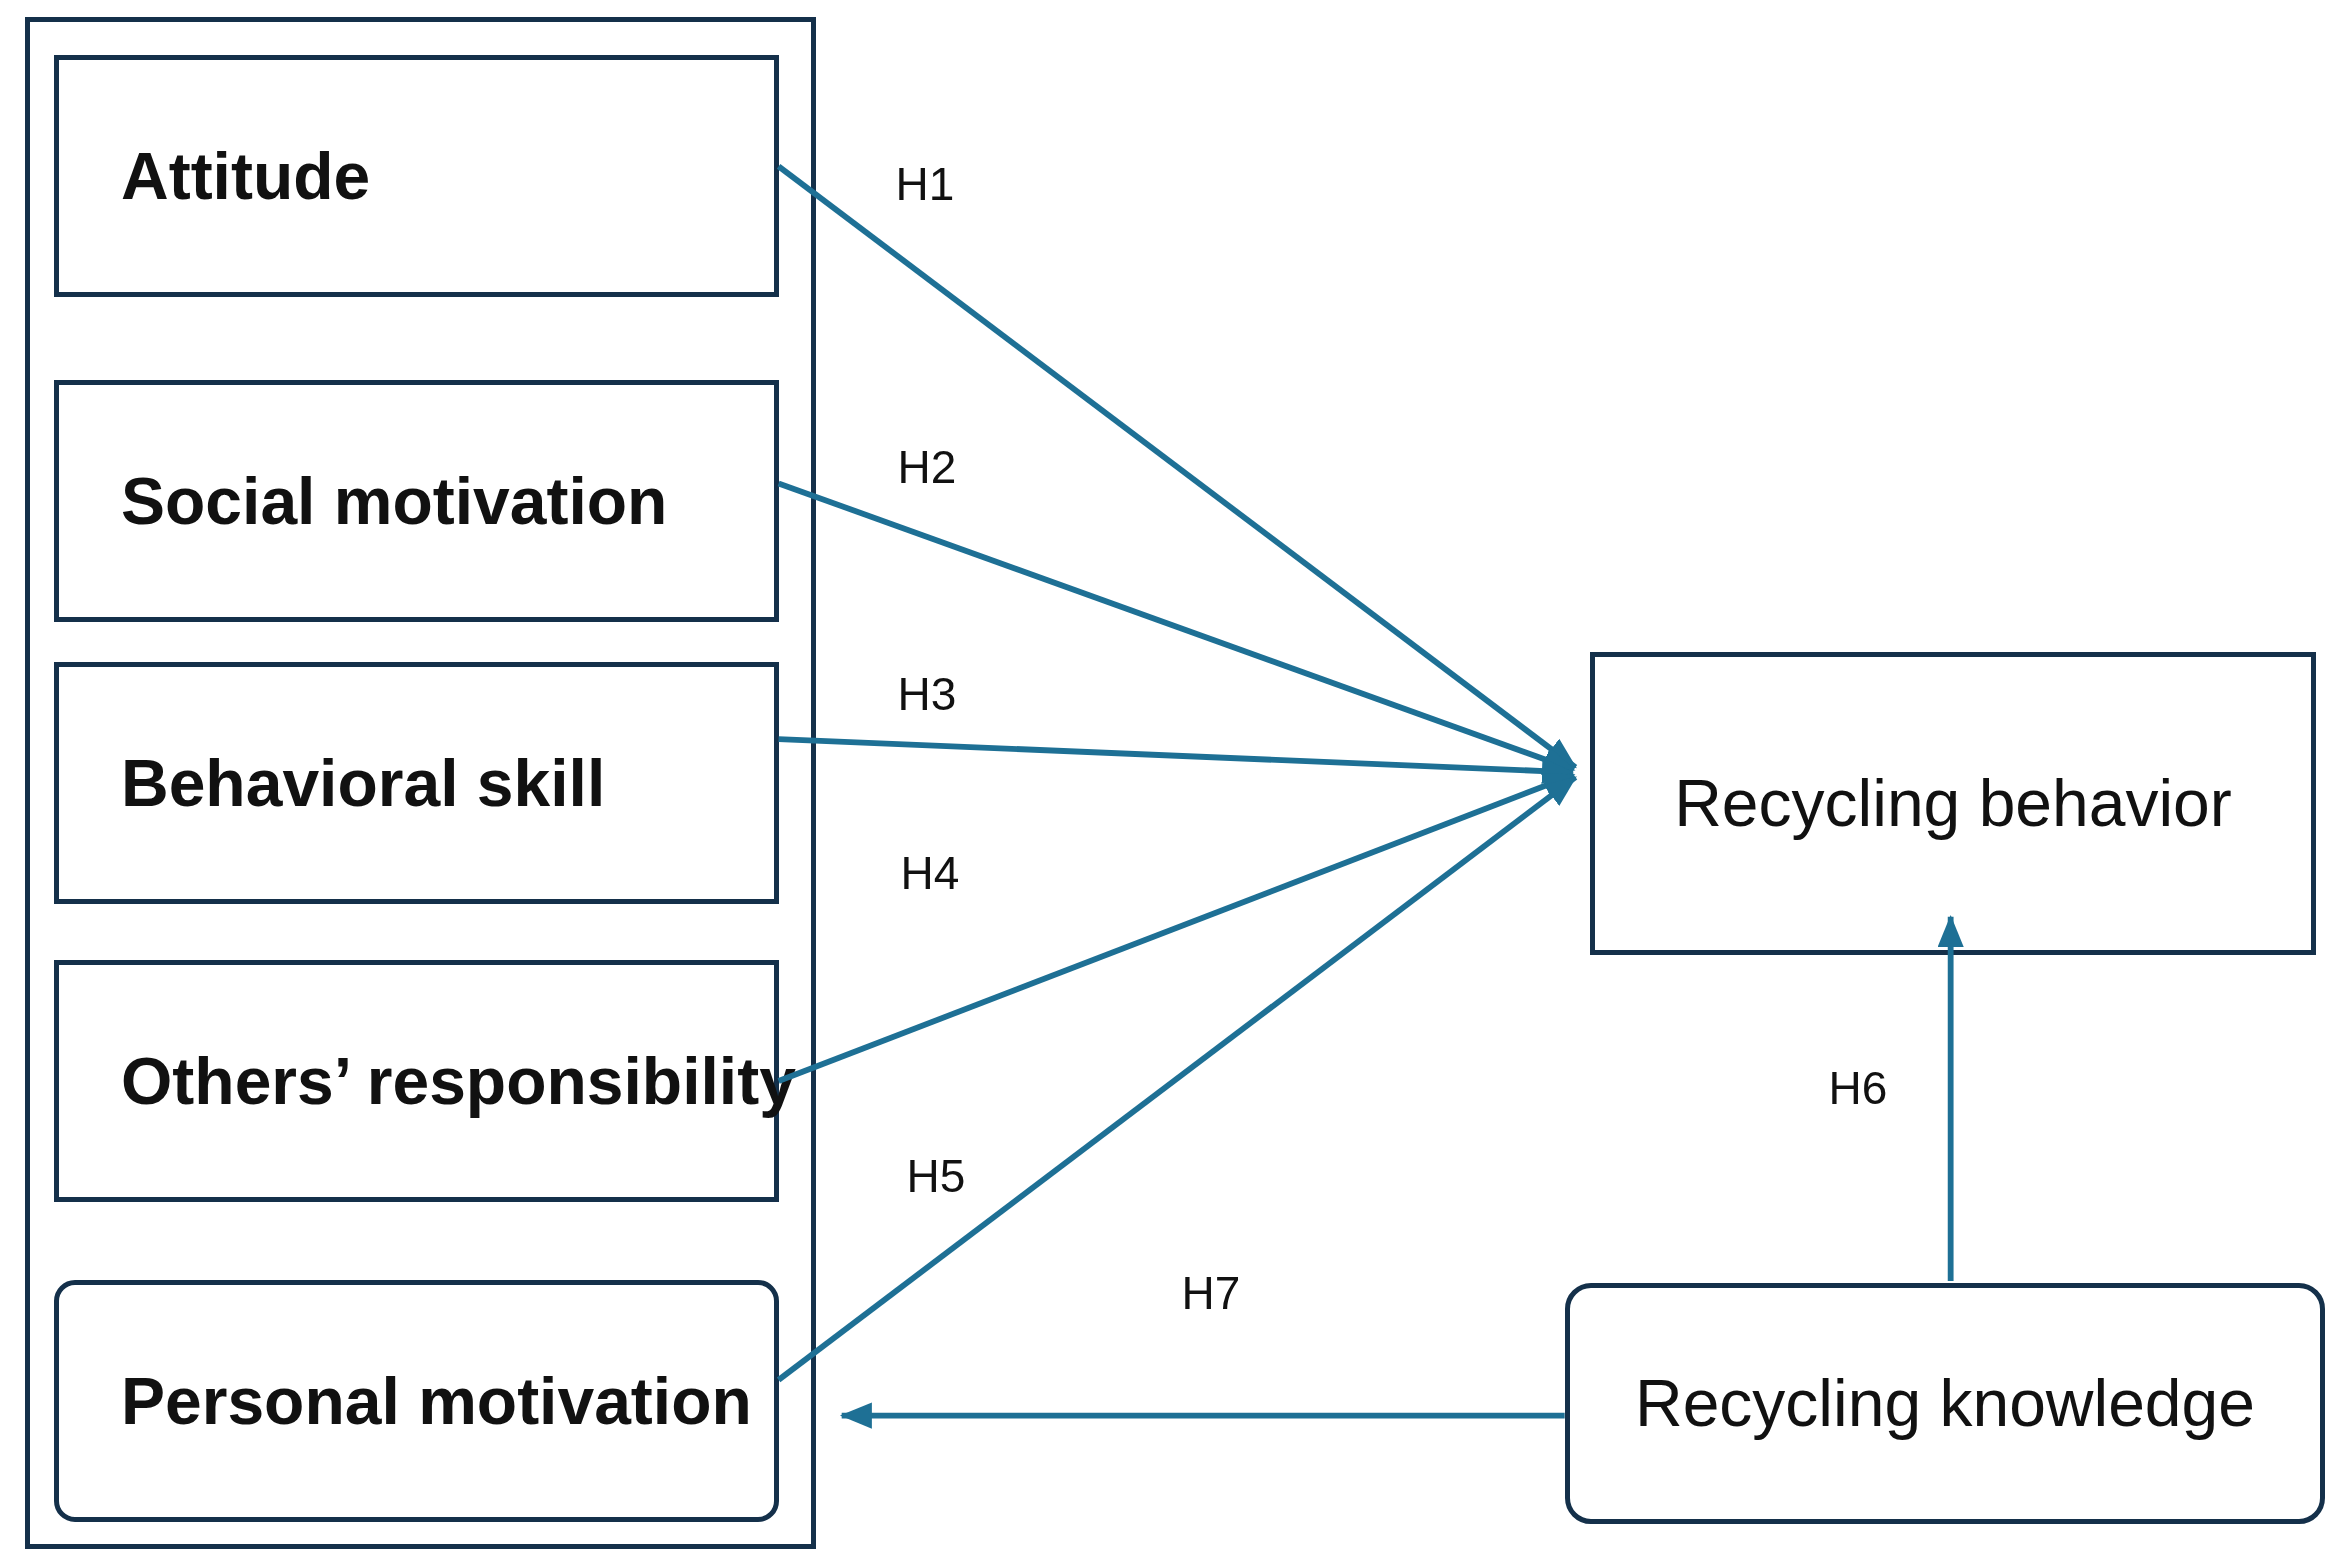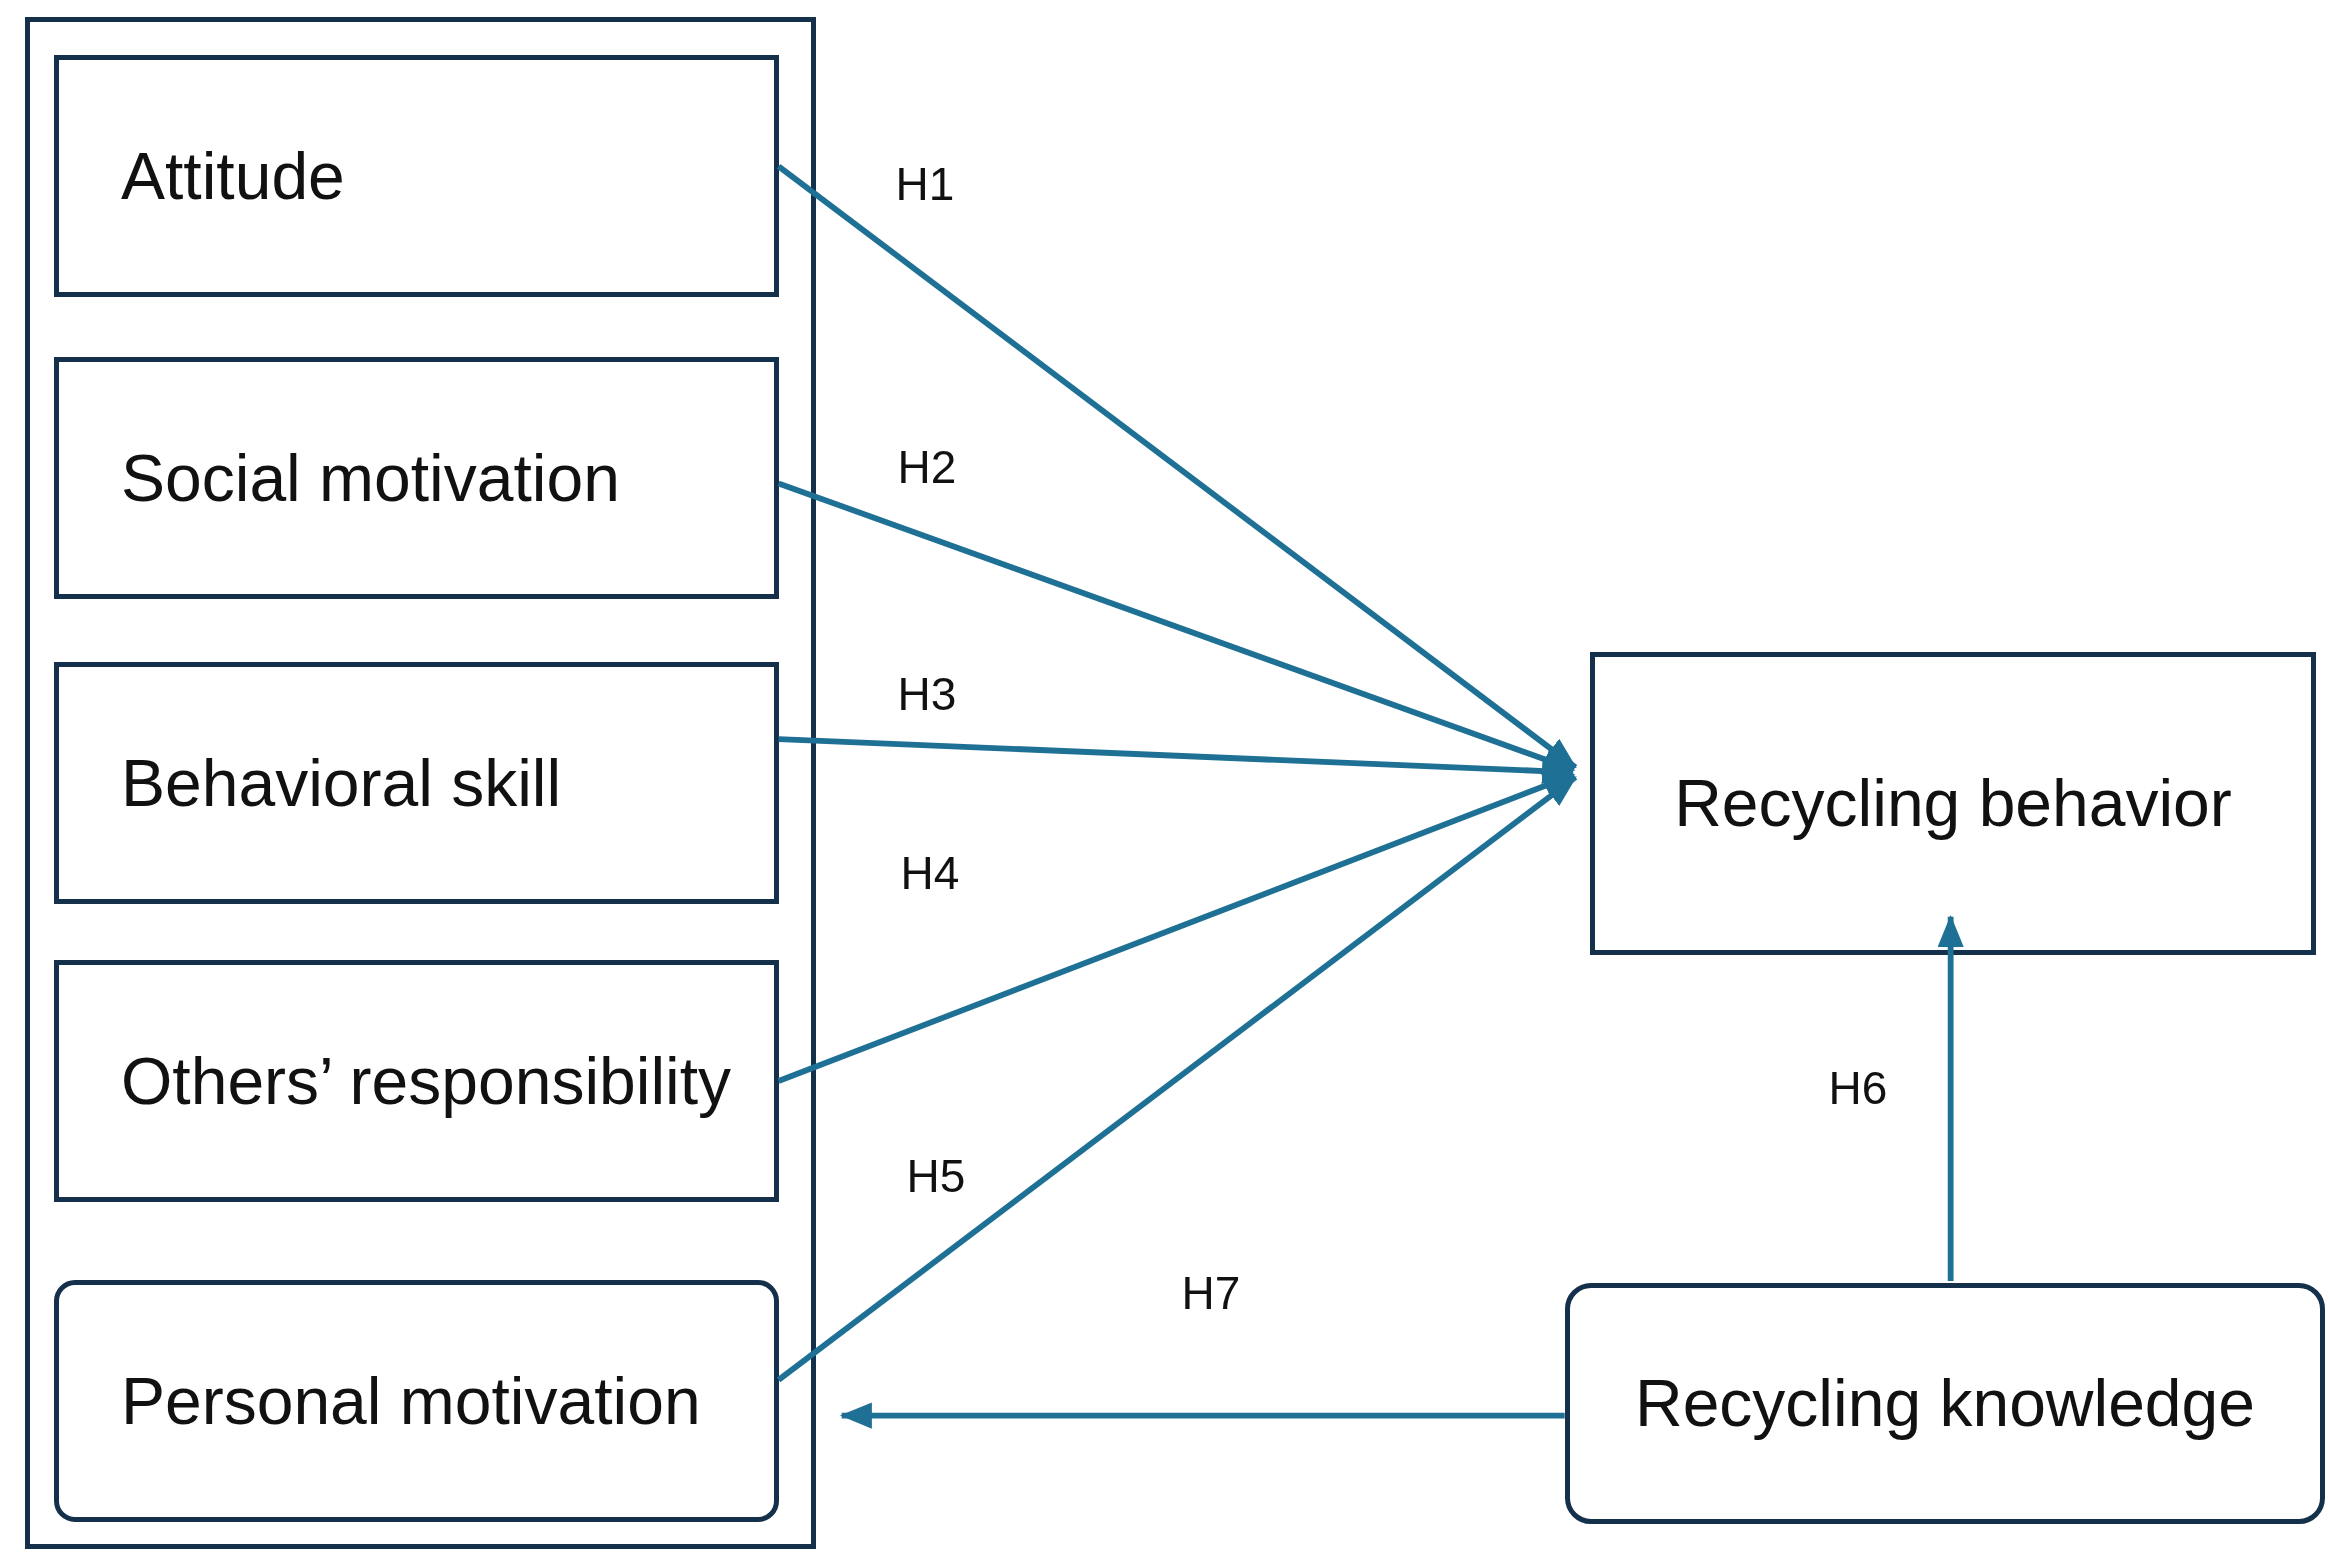--- a/index.html
+++ b/index.html
@@ -37,23 +37,24 @@
     border: 5.8px solid #14304a;
     box-sizing: border-box;
     background: transparent;
   }
   .predictor {
     left: 54px;
     width: 725px;
     height: 242px;
     padding-left: 62px;
     justify-content: flex-start;
+    font-weight: bold;
   }
   .p1 { top: 55px; }
-  .p2 { top: 357px; }
+  .p2 { top: 380px; }
   .p3 { top: 662px; }
   .p4 { top: 960px; }
   .p5 { top: 1280px; border-radius: 21px; }
   .outcome {
     left: 1590px;
     top: 652px;
     width: 726px;
     height: 303px;
     justify-content: center;
   }

